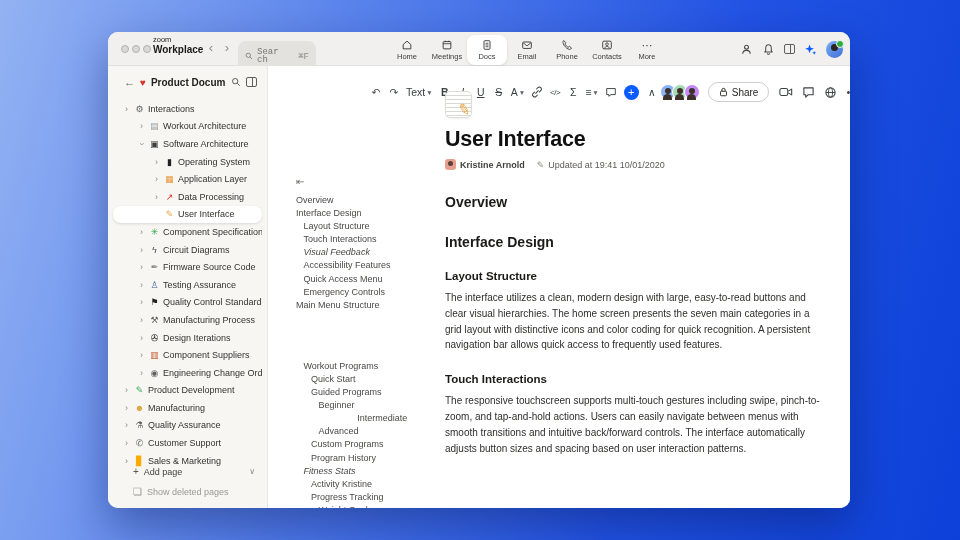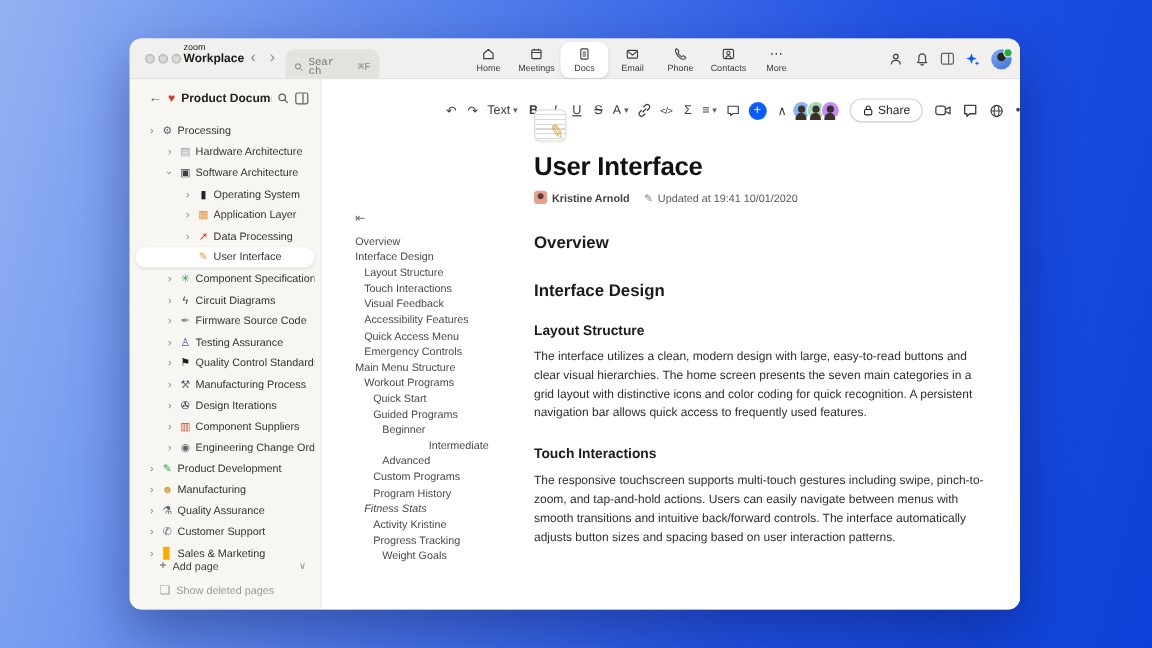--- a/index.html
+++ b/index.html
@@ -196,26 +196,26 @@
         <svg width="10" height="10" viewBox="0 0 12 12">
             <circle cx="5" cy="5" r="3.2" fill="none" stroke="#5f5e5b" stroke-width="1.2"></circle>
             <line x1="7.5" y1="7.5" x2="10.5" y2="10.5" stroke="#5f5e5b" stroke-width="1.2"></line>
           </svg>
         <span class="panel-ic"></span>
       </div>
       <div class="tree">
           <div class="tree-row" style="padding-left: 9px;">
             <span class="tw">›</span>
             <span class="ti" style="color: rgb(95, 99, 104);">⚙</span>
-            <span class="tl">Processing</span>
+            <span class="tl">Interactions</span>
           </div>
           <div class="tree-row" style="padding-left: 24px;">
             <span class="tw">›</span>
             <span class="ti" style="color: rgb(154, 160, 166);">▤</span>
-            <span class="tl">Hardware Architecture</span>
+            <span class="tl">Workout Architecture</span>
           </div>
           <div class="tree-row" style="padding-left: 24px;">
             <span class="tw down">›</span>
             <span class="ti" style="color: rgb(60, 64, 67);">▣</span>
             <span class="tl">Software Architecture</span>
           </div>
           <div class="tree-row" style="padding-left: 39px;">
             <span class="tw">›</span>
             <span class="ti" style="color: rgb(32, 33, 36);">▮</span>
             <span class="tl">Operating System</span>
@@ -375,26 +375,26 @@
         </div>
       </div>
 
       <div class="outline">
         <span class="collapse">⇤</span>
         <div>
             <div class="ol-item" style="padding-left: 0px;">Overview</div>
             <div class="ol-item" style="padding-left: 0px;">Interface Design</div>
             <div class="ol-item" style="padding-left: 7.5px;">Layout Structure</div>
             <div class="ol-item" style="padding-left: 7.5px;">Touch Interactions</div>
-            <div class="ol-item" style="padding-left: 7.5px;">Visual Feedback</div>
+            <div class="ol-item" style="padding-left: 7.5px; font-style: italic;">Visual Feedback</div>
             <div class="ol-item" style="padding-left: 7.5px;">Accessibility Features</div>
             <div class="ol-item" style="padding-left: 7.5px;">Quick Access Menu</div>
             <div class="ol-item" style="padding-left: 7.5px;">Emergency Controls</div>
             <div class="ol-item" style="padding-left: 0px;">Main Menu Structure</div>
-            <div class="ol-item" style="padding-left: 7.5px;">Workout Programs</div>
+            <div class="ol-item" style="padding-left: 7.5px; margin-top: 48px;">Workout Programs</div>
             <div class="ol-item" style="padding-left: 15px;">Quick Start</div>
             <div class="ol-item" style="padding-left: 15px;">Guided Programs</div>
             <div class="ol-item" style="padding-left: 22.5px;">Beginner</div>
             <div class="ol-item" style="padding-left: 22.5px; text-align: center;">Intermediate</div>
             <div class="ol-item" style="padding-left: 22.5px;">Advanced</div>
             <div class="ol-item" style="padding-left: 15px;">Custom Programs</div>
             <div class="ol-item" style="padding-left: 15px;">Program History</div>
             <div class="ol-item" style="padding-left: 7.5px; font-style: italic;">Fitness Stats</div>
             <div class="ol-item" style="padding-left: 15px;">Activity Kristine</div>
             <div class="ol-item" style="padding-left: 15px;">Progress Tracking</div>

